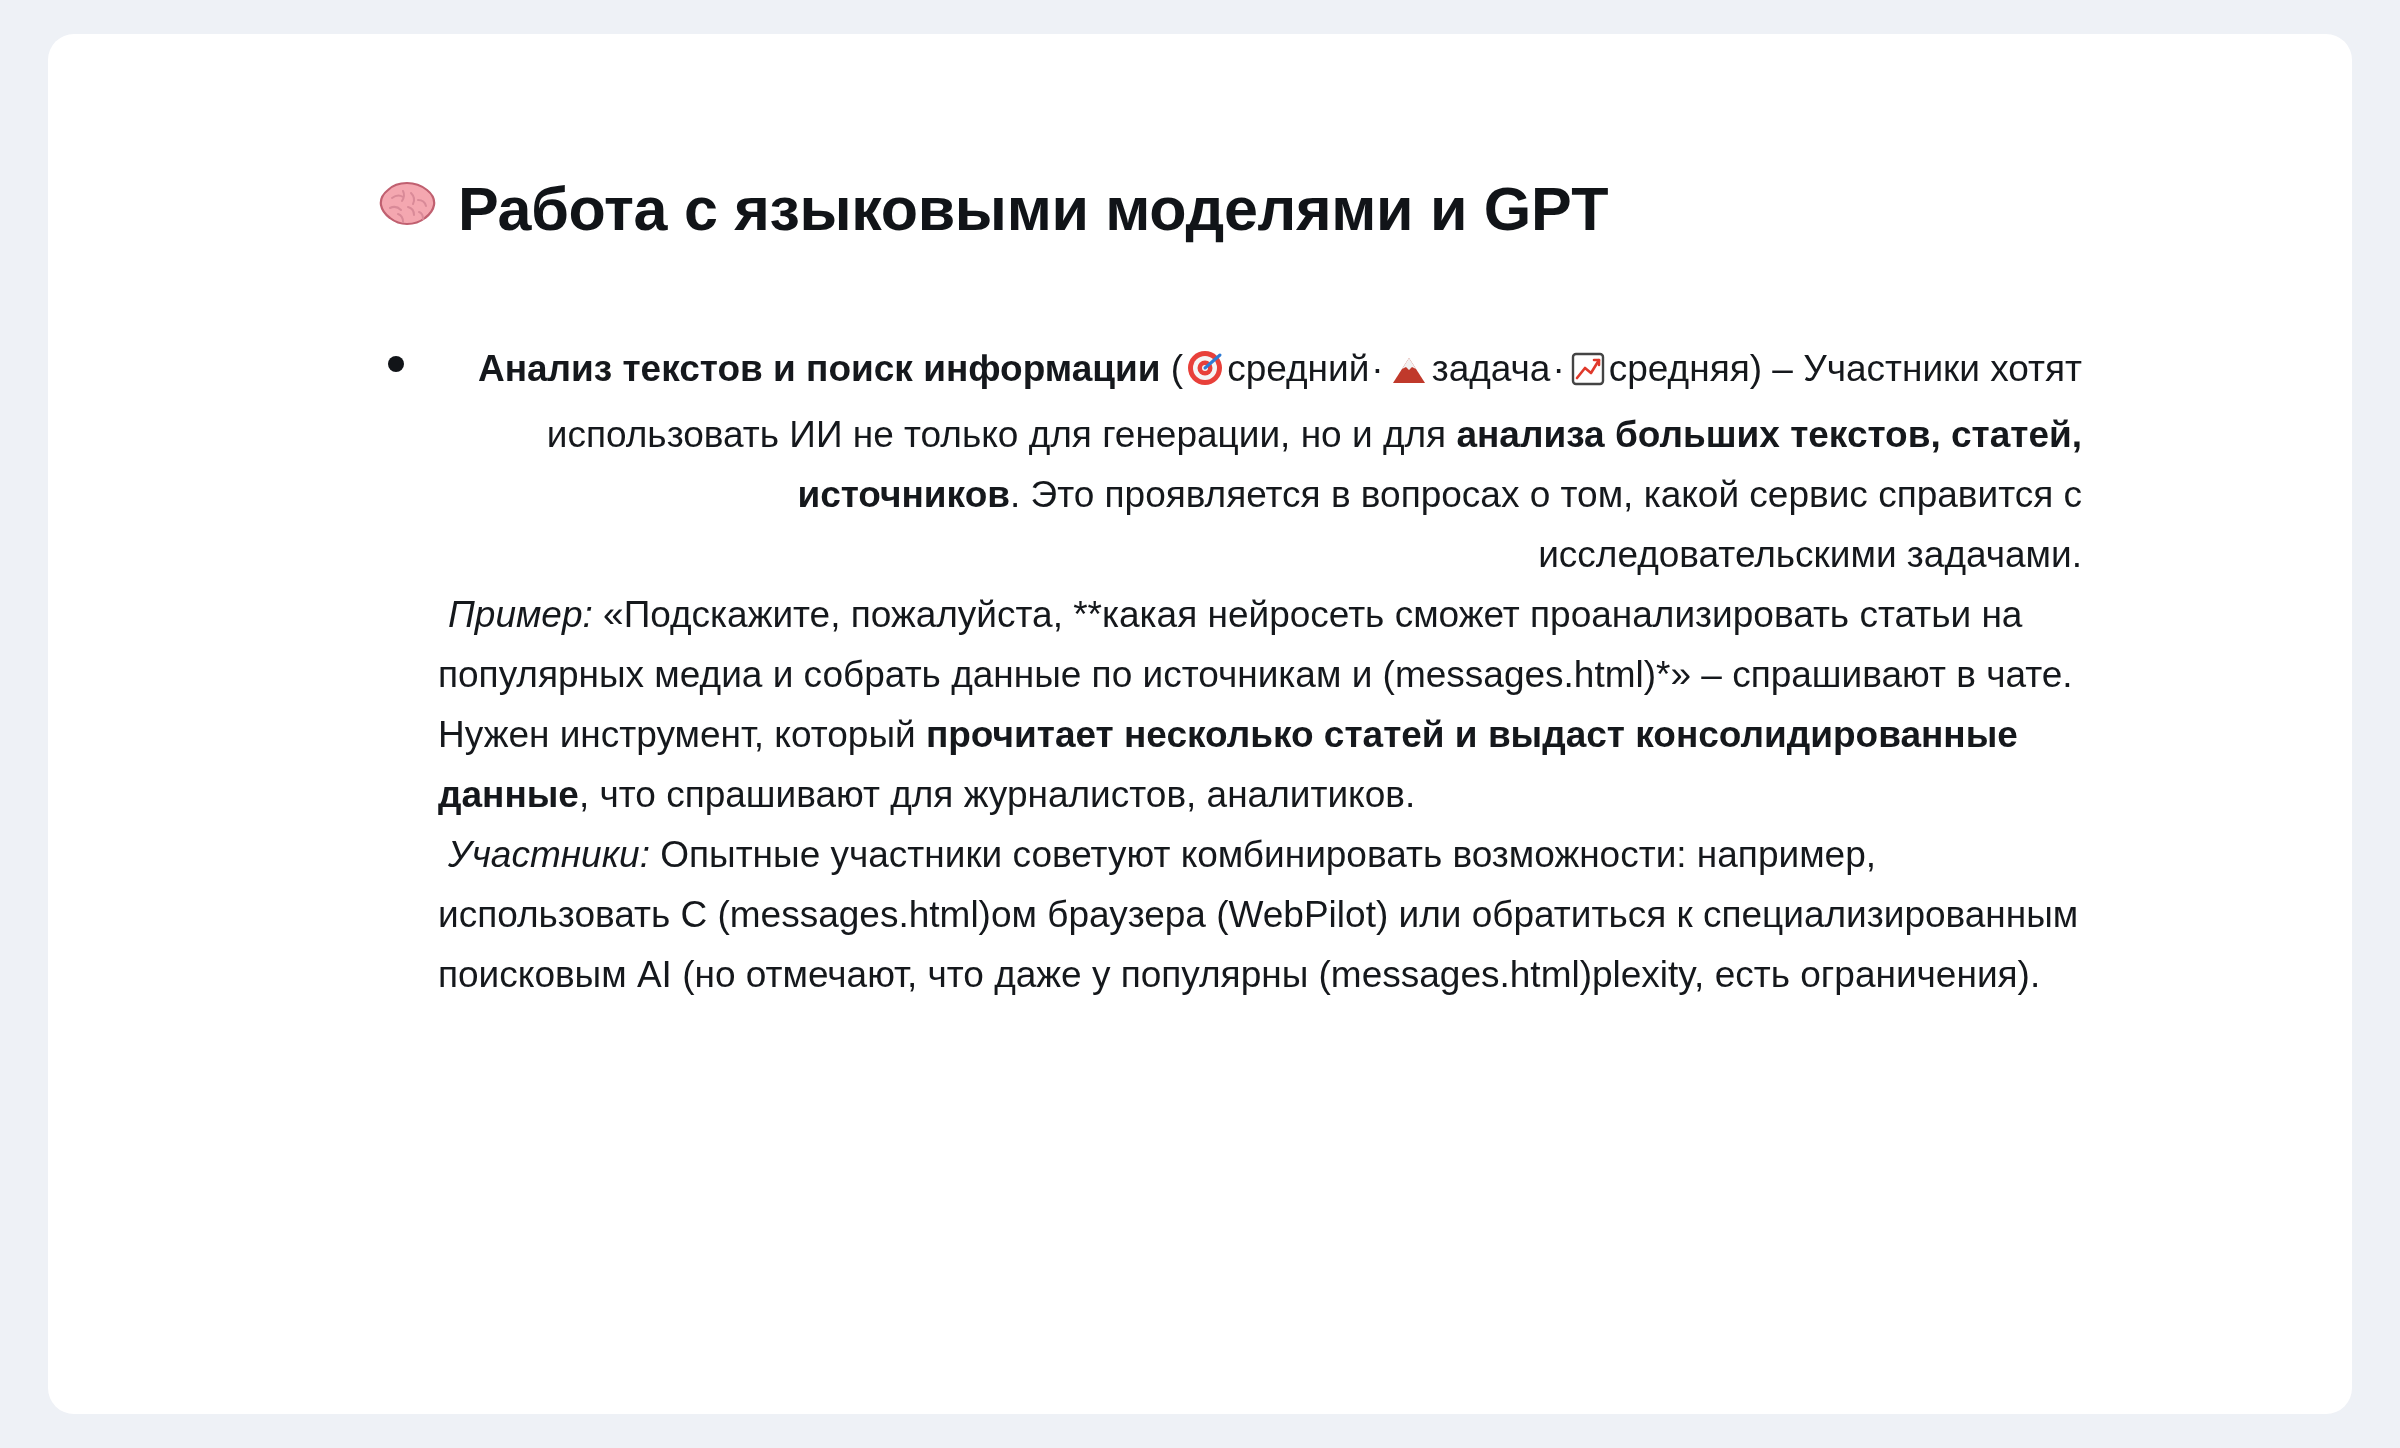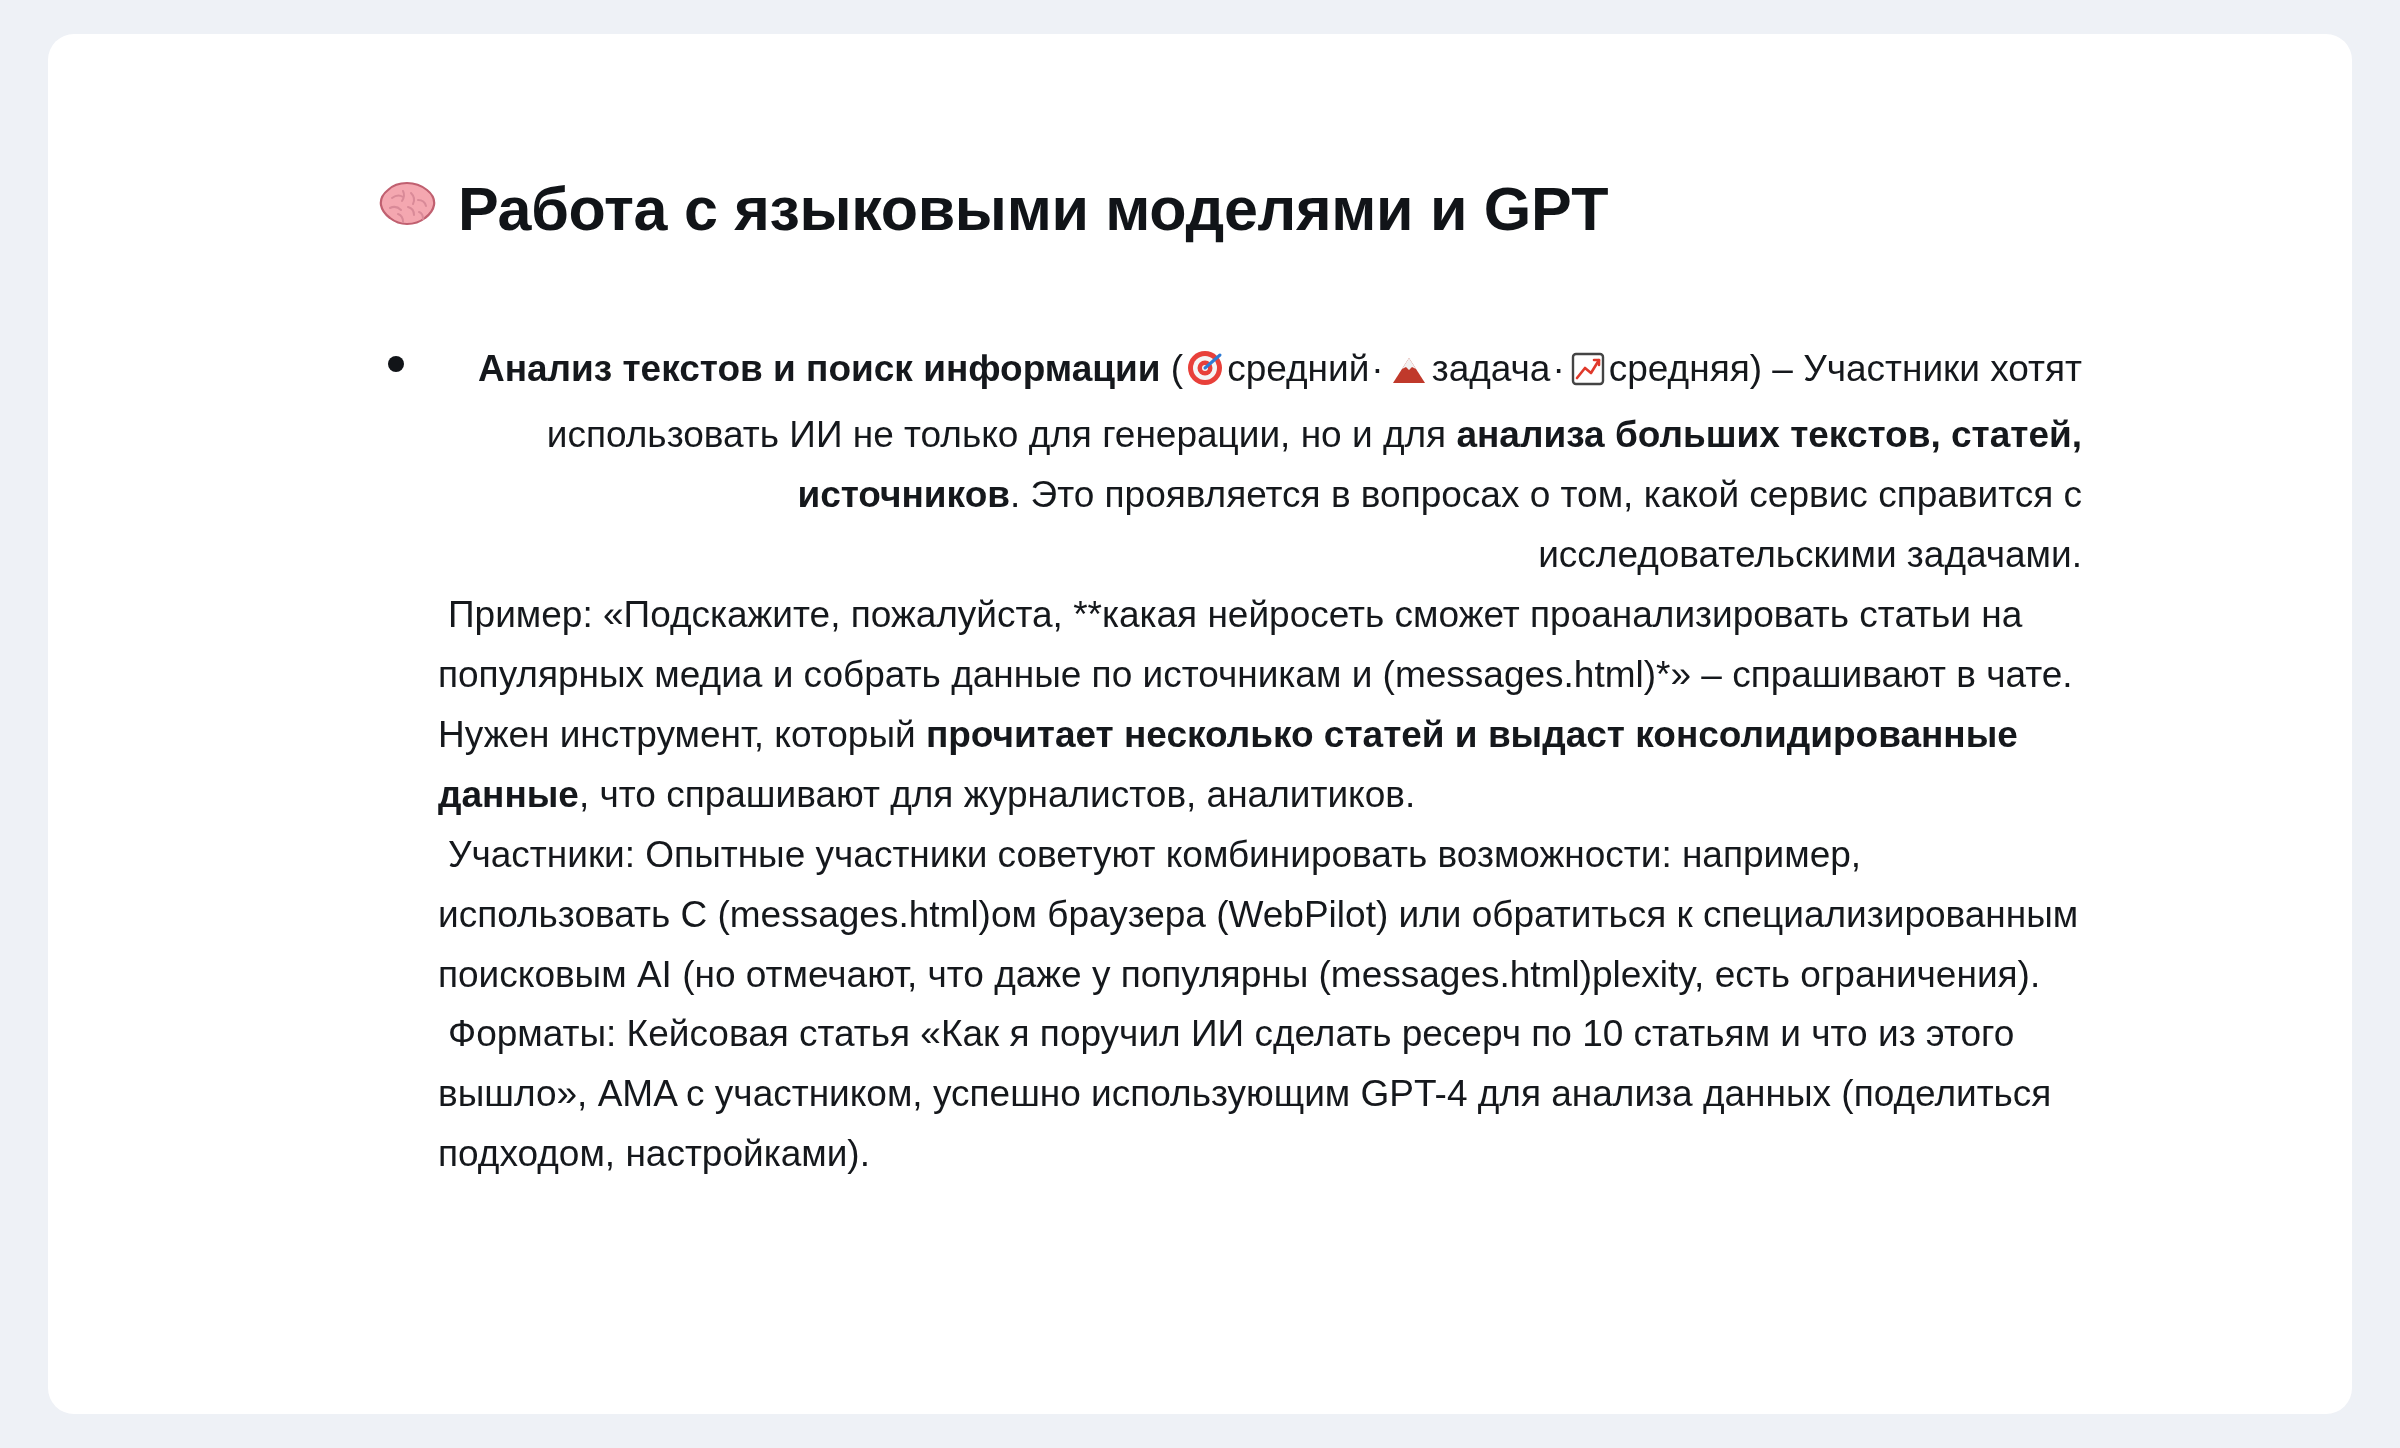--- a/index.html
+++ b/index.html
@@ -68,20 +68,21 @@
     top: 17px;
     width: 16px;
     height: 16px;
     background: #111418;
     border-radius: 50%;
   }
   b, .b {
     font-weight: bold;
   }
   .it {
+    font-style: italic;
     margin-top: 36px;
   }
   .inline-emoji {
     display: inline-block;
     vertical-align: -6px;
     margin: 0 3px;
   }
   .em-dart { width: 38px; height: 38px; }
   .em-mountain { width: 40px; height: 34px; }
   .em-chart { width: 36px; height: 36px; }
@@ -136,20 +137,17 @@
         </span>
 
         <span class="para-indent">
           <span class="it">Пример:</span><span> «Подскажите, пожалуйста, **какая нейросеть сможет проанализировать статьи на популярных медиа и собрать данные по источникам и (messages.html)*» – спрашивают в чате. Нужен инструмент, который </span><b>прочитает несколько статей и выдаст консолидированные данные</b><span>, что спрашивают для журналистов, аналитиков.</span>
         </span>
 
         <span class="para-indent">
           <span class="it">Участники:</span><span> Опытные участники советуют комбинировать возможности: например, использовать C (messages.html)ом браузера (WebPilot) или обратиться к специализированным поисковым AI (но отмечают, что даже у популярны (messages.html)plexity, есть ограничения).</span>
         </span>
 
-        <span class="para-indent">
-          <span class="it">Форматы:</span><span> Кейсовая статья «Как я поручил ИИ сделать ресерч по 10 статьям и что из этого вышло», AMA с участником, успешно использующим GPT-4 для анализа данных (поделиться подходом, настройками).</span>
-        </span>
       </li>
     </ul>
 
   </div>
 </div>
 
 </body></html>

